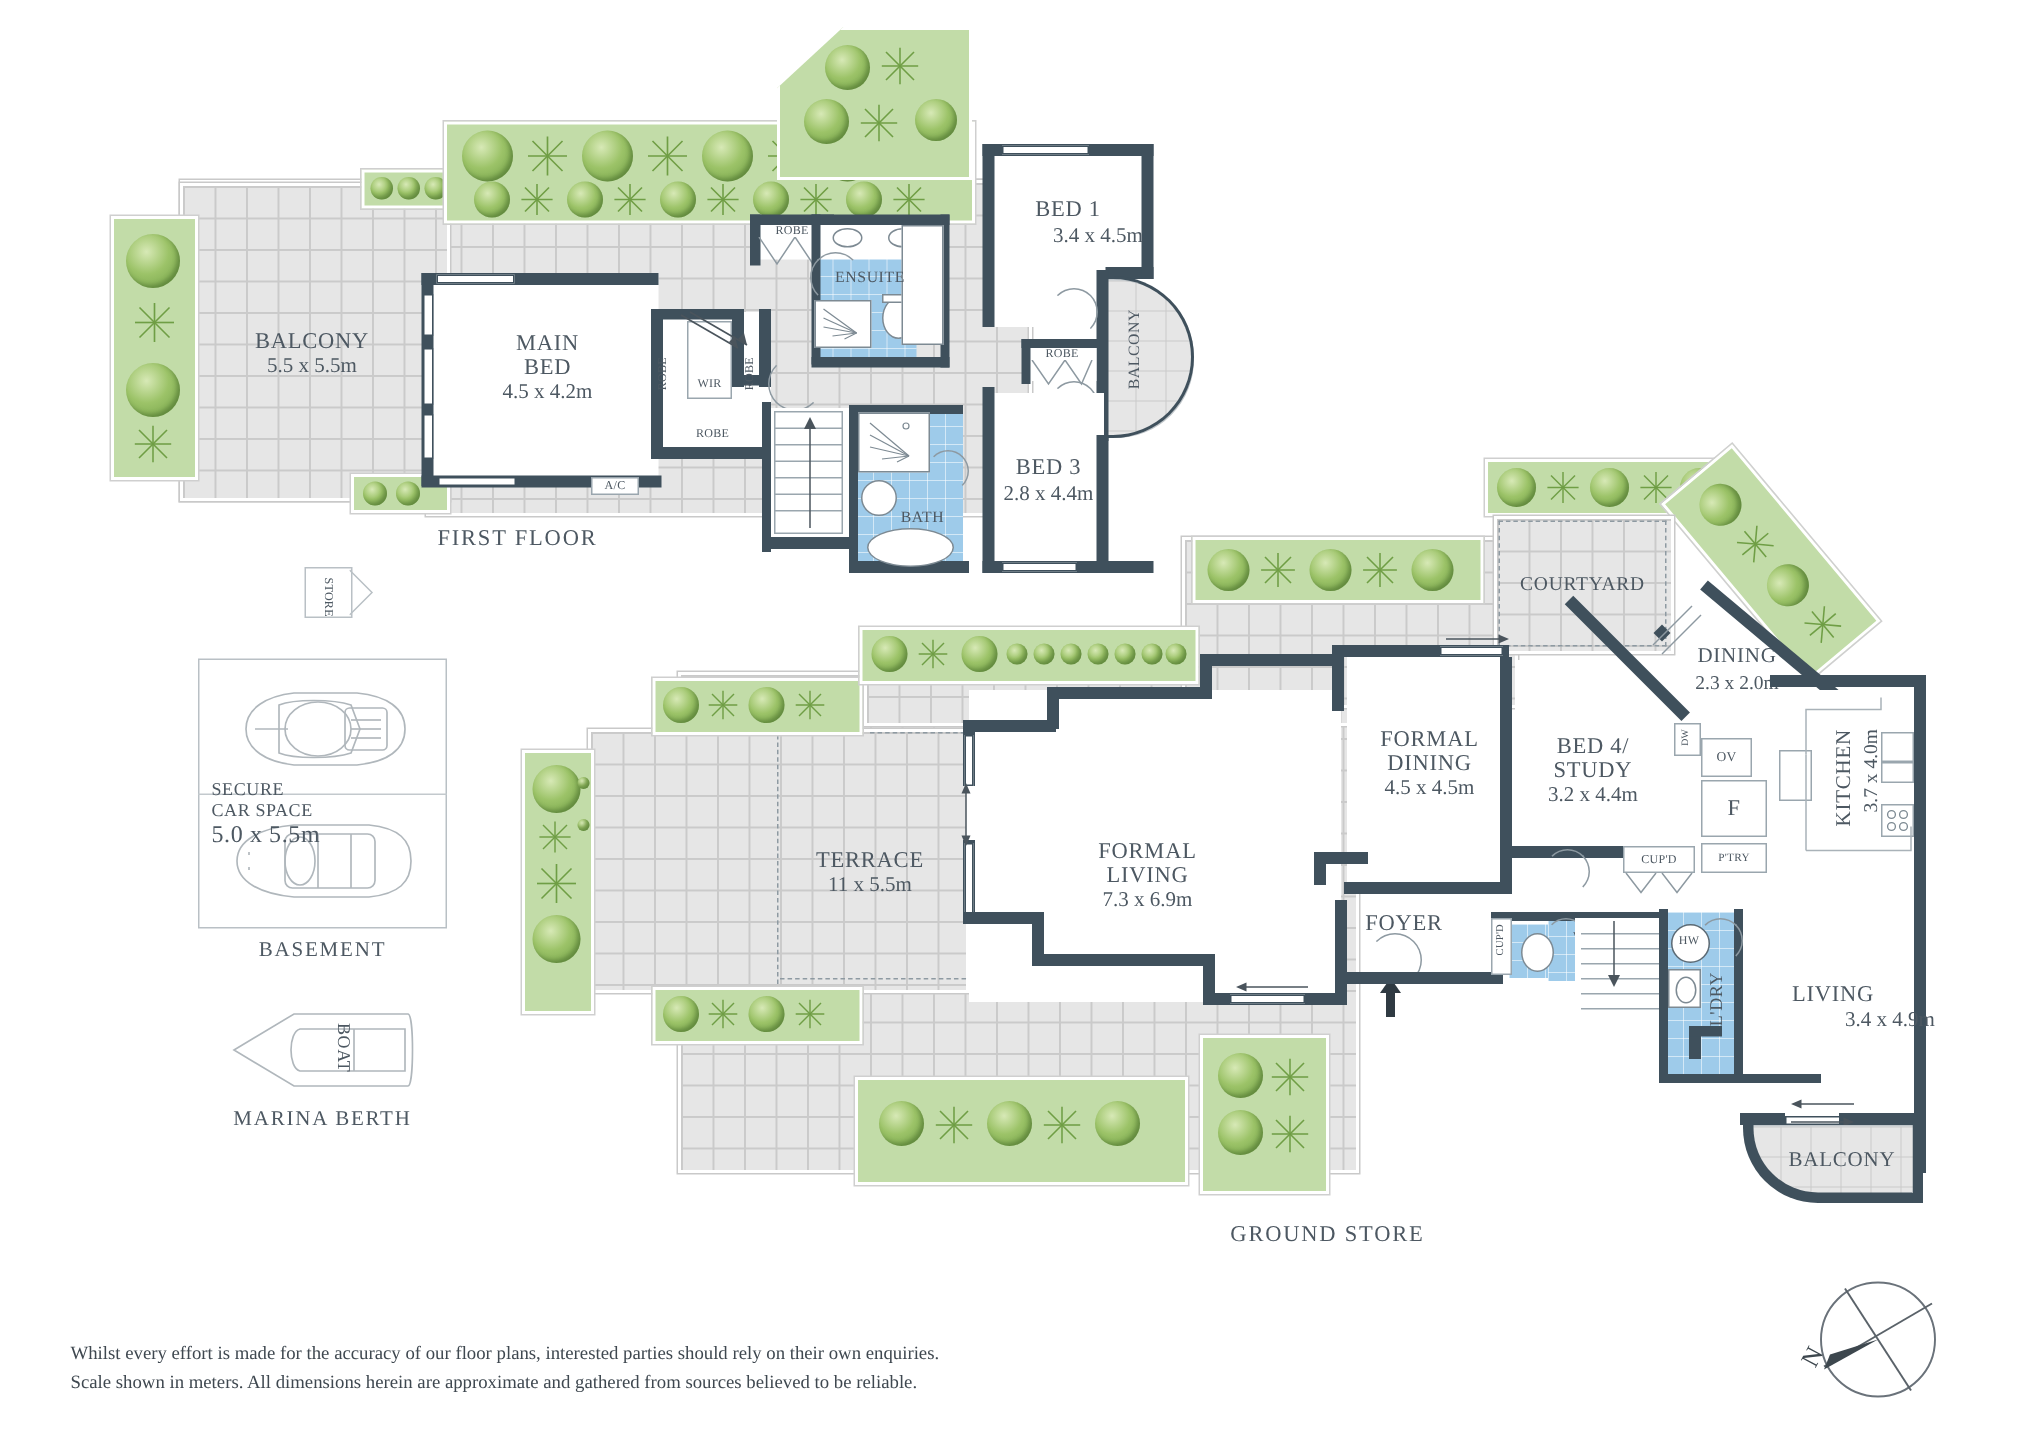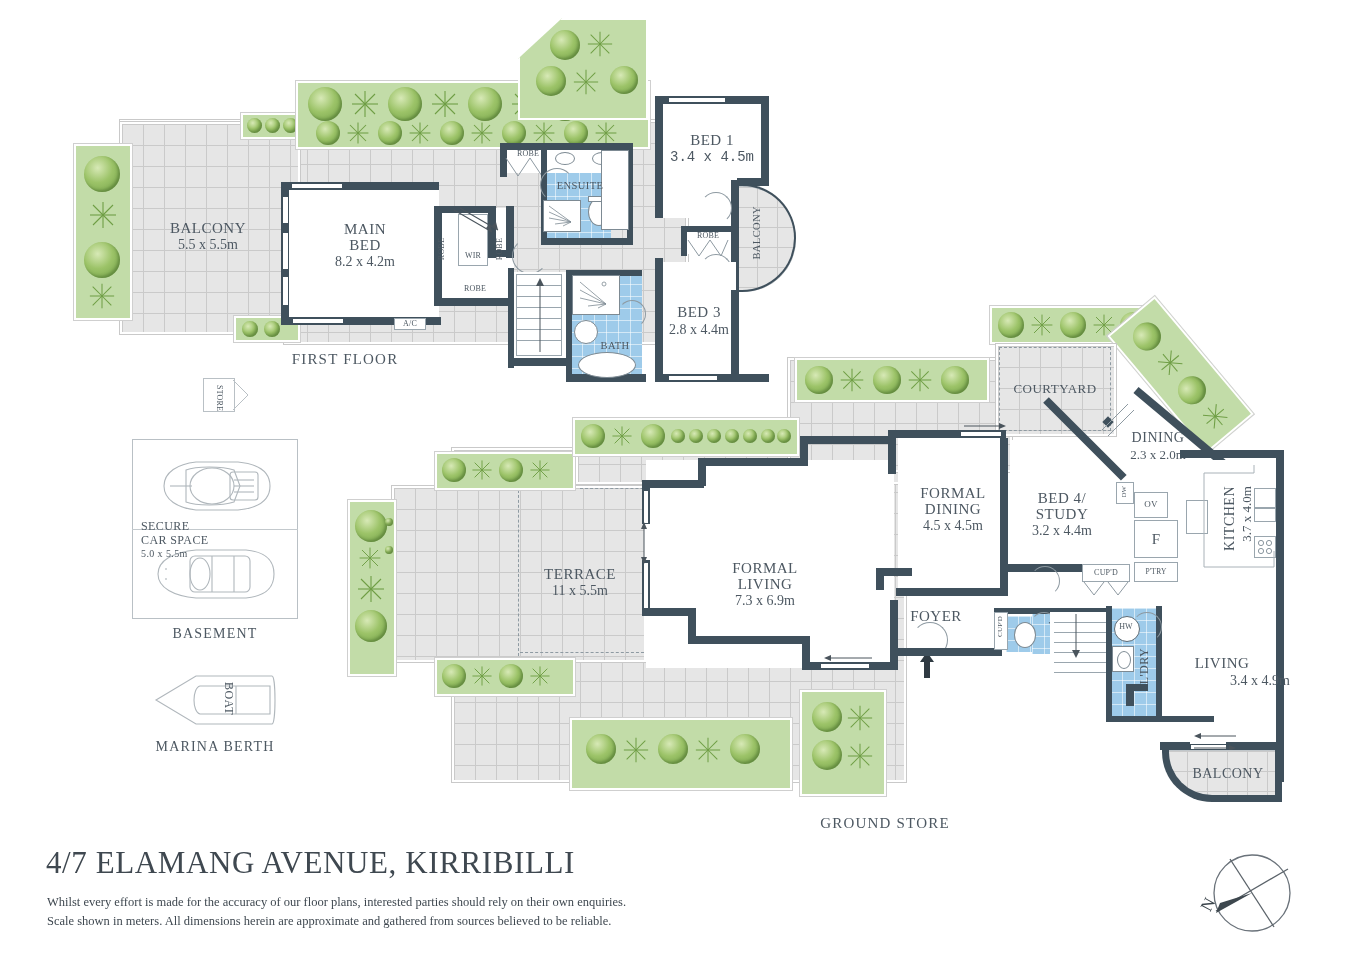--- a/index.html
+++ b/index.html
@@ -338,21 +338,21 @@
 
     <div class="win" style="left:282px;top:196px;width:7px;height:28px;"></div>
     <div class="win" style="left:282px;top:232px;width:7px;height:38px;"></div>
     <div class="win" style="left:282px;top:276px;width:7px;height:30px;"></div>
 
     <div class="win" style="left:291px;top:183px;width:52px;height:6px;"></div>
     <div class="win" style="left:292px;top:318px;width:52px;height:6px;"></div>
 
     <div class="lbl room-name" style="left:323px;top:221px;width:84px;">MAIN</div>
     <div class="lbl room-name" style="left:323px;top:237px;width:84px;">BED</div>
-    <div class="lbl room-dim" style="left:316px;top:254px;width:98px;">8.2 x 4.2m</div>
+    <div class="lbl room-dim" style="left:316px;top:254px;width:98px;">4.5 x 4.2m</div>
 
     <div class="lbl room-name" style="left:155px;top:220px;width:106px;">BALCONY</div>
     <div class="lbl room-dim" style="left:155px;top:237px;width:106px;">5.5 x 5.5m</div>
 
     <div class="room" style="left:436px;top:208px;width:78px;height:92px;"></div>
     <div class="wall" style="left:434px;top:206px;width:8px;height:100px;"></div>
     <div class="wall" style="left:434px;top:206px;width:60px;height:7px;"></div>
     <div class="wall" style="left:488px;top:206px;width:8px;height:52px;"></div>
     <div class="wall" style="left:488px;top:250px;width:26px;height:7px;"></div>
     <div class="wall" style="left:506px;top:206px;width:8px;height:52px;"></div>
@@ -409,21 +409,21 @@
     <div class="swing" style="left:540px;top:168px;width:32px;height:32px;transform:rotate(90deg);"></div>
     <div class="swing" style="left:512px;top:238px;width:34px;height:34px;"></div>
 
     <div class="room" style="left:660px;top:98px;width:104px;height:120px;"></div>
     <div class="wall" style="left:655px;top:96px;width:114px;height:8px;"></div>
     <div class="wall" style="left:655px;top:96px;width:8px;height:122px;"></div>
     <div class="wall" style="left:737px;top:178px;width:32px;height:8px;"></div>
     <div class="wall" style="left:761px;top:96px;width:8px;height:90px;"></div>
     <div class="win" style="left:668px;top:97px;width:58px;height:6px;"></div>
     <div class="lbl room-name" style="left:662px;top:132px;width:100px;">BED 1</div>
-    <div class="lbl room-dim" style="left:660px;top:150px;width:104px;font-family:Liberation Mono, monospace;">3.4 x 4.5m</div>
+    <div class="lbl room-dim" style="left:680px;top:150px;width:104px;">3.4 x 4.5m</div>
 
     <div style="position:absolute;left:736px;top:186px;width:58px;height:104px;
         background:#e6e6e6;border-radius:0 52px 52px 0;border:1px solid #c0c6ca;
         background-image:linear-gradient(to right,#cacaca 1px,transparent 1px),linear-gradient(to bottom,#cacaca 1px,transparent 1px);
         background-size:20px 20px;"></div>
     <div style="position:absolute;left:734px;top:184px;width:62px;height:108px;border:2px solid #3f505c;
         border-radius:0 56px 56px 0;border-left:none;box-sizing:border-box;"></div>
     <div class="wall" style="left:731px;top:180px;width:8px;height:114px;"></div>
     <div class="lbl small vert" style="left:751px;top:206px;">BALCONY</div>
 
@@ -525,21 +525,21 @@
         <line x1="62" y1="16" x2="62" y2="52"></line>
         <line x1="84" y1="16" x2="84" y2="52"></line>
         <ellipse cx="50" cy="34" rx="10" ry="16"></ellipse>
         <line x1="16" y1="28" x2="16" y2="30"></line>
           <line x1="16" y1="38" x2="16" y2="40"></line>
       </g>
     </svg>
 
     <div class="lbl small" style="left:141px;top:520px;width:104px;text-align:left;font-size:12px;">SECURE</div>
     <div class="lbl small" style="left:141px;top:534px;width:116px;text-align:left;font-size:12px;">CAR SPACE</div>
-    <div class="lbl small" style="left:141px;top:548px;width:110px;text-align:left;font-size:10px;">5.0 x 5.5m</div>
+    <div class="lbl small" style="left:141px;top:548px;width:110px;text-align:left;font-size:16px;">5.0 x 5.5m</div>
 
     <div class="lbl floor-title" style="left:140px;top:626px;width:150px;font-size:14px;">BASEMENT</div>
   </div>
 
   <div>
     <svg style="position:absolute;left:152px;top:672px;width:126px;height:56px;">
       <g fill="none" stroke="#b0b7bc" stroke-width="1.1">
         <path d="M4 28 L44 4 L120 4 C124 4 124 52 120 52 L44 52 Z"></path>
         <path d="M48 14 L118 14 L118 42 L48 42 C40 40 40 16 48 14 Z"></path>
         <line x1="84" y1="14" x2="84" y2="42"></line>
@@ -1053,21 +1053,20 @@
       background-size:20px 20px;"></div>
     <div style="position:absolute;left:1162px;top:748px;width:120px;height:54px;border:7px solid #3f505c;
       border-top:none;border-radius:0 0 0 50px;box-sizing:border-box;"></div>
     <div class="lbl room-name" style="left:1178px;top:766px;width:100px;font-size:14px;">BALCONY</div>
 
     <div class="wall" style="left:890px;top:568px;width:22px;height:8px;"></div>
 
     <div class="lbl floor-title" style="left:795px;top:815px;width:180px;">GROUND STORE</div>
   </div>
 
-  <div id="title">4/7 ELAMANG AVENUE, KIRRIBILLI</div>
   <div id="disclaimer">
     <div>Whilst every effort is made for the accuracy of our floor plans, interested parties should rely on their own enquiries.</div>
     <div>Scale shown in meters. All dimensions herein are approximate and gathered from sources believed to be reliable.</div>
   </div>
 
   <div id="compass">
     <svg width="108" height="108" viewBox="0 0 108 108">
       <circle cx="56" cy="50" r="38" fill="none" stroke="#6a727a" stroke-width="1.3"></circle>
       <line x1="20" y1="68" x2="92" y2="26" stroke="#5a6269" stroke-width="1.3"></line>
       <line x1="34" y1="16" x2="78" y2="84" stroke="#5a6269" stroke-width="1.3"></line>

